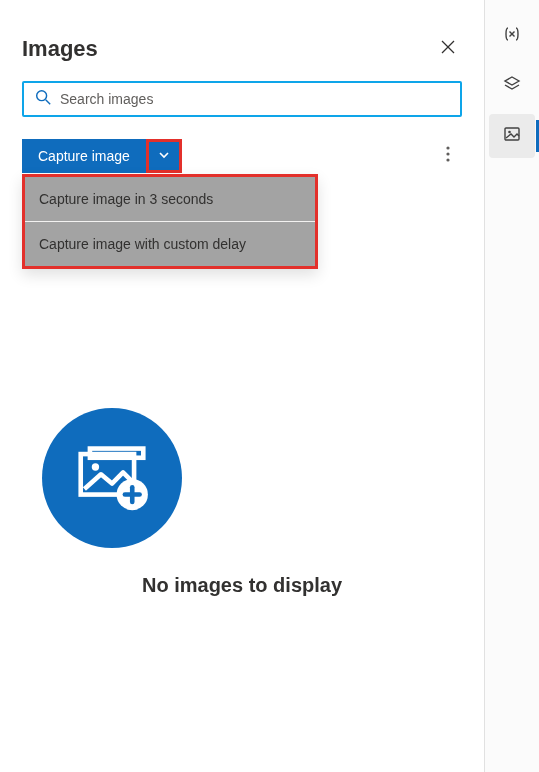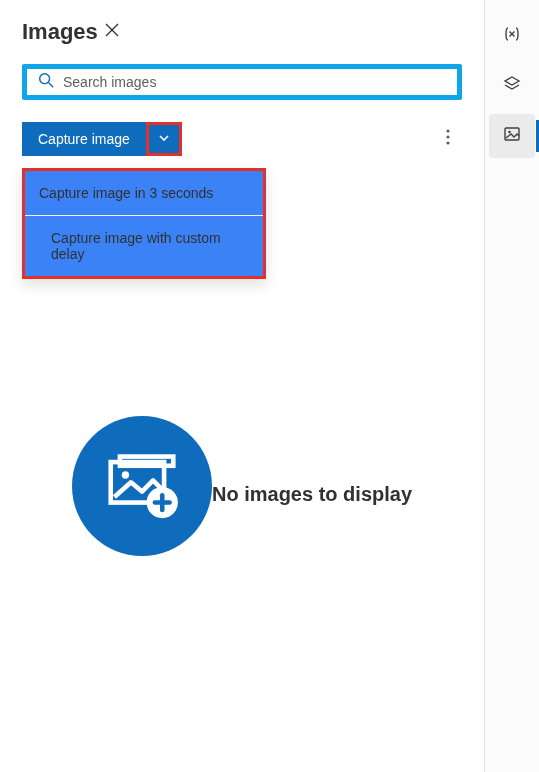--- a/index.html
+++ b/index.html
@@ -19,42 +19,43 @@
       flex: 1;
       border-right: 1px solid #e1e1e1;
       display: flex;
       flex-direction: column;
       padding: 18px 22px 10px 22px;
       position: relative;
     }
     .header {
       display: flex;
       align-items: center;
-      justify-content: flex-start;
+      justify-content: space-between;
       margin-bottom: 18px;
+      margin-top: 17px;
     }
     .header-title {
       font-size: 22px;
       font-weight: 600;
       color: #323130;
     }
     .close-btn {
       width: 28px;
       height: 28px;
       display: flex;
       align-items: center;
       justify-content: center;
       cursor: pointer;
       color: #323130;
     }
     .close-btn svg { width: 14px; height: 14px; }
     .search-box {
       display: flex;
       align-items: center;
-      border: 5px solid #0ea5e9;
+      border: 2px solid #0ea5e9;
       border-radius: 2px;
       height: 36px;
       padding: 0 10px;
       margin-bottom: 22px;
       background: #fff;
     }
     .search-box svg {
       width: 18px;
       height: 18px;
       color: #0f6cbd;
@@ -111,41 +112,40 @@
       height: 28px;
       display: flex;
       align-items: center;
       justify-content: center;
       cursor: pointer;
       color: #605e5c;
     }
     .more-btn svg { width: 4px; height: 16px; }
     .dropdown {
       position: absolute;
-      top: 168px;
+      top: 174px;
       left: 22px;
-      width: 244px;
-      background: #3b82f6;
+      width: 296px;
+      background: #a3a3a3;
       border: 3px solid #e3302b;
       box-shadow: 0 6px 14px rgba(0,0,0,0.12);
       z-index: 10;
     }
     .dropdown-item {
       padding: 14px 14px;
       font-size: 14px;
       color: #323130;
       cursor: pointer;
       border-bottom: 1px solid #f3f2f1;
     }
-    .dropdown-item:last-child { border-bottom: none; margin-left: 12px; }
+    .dropdown-item:last-child { border-bottom: none; }
     .empty-state {
       flex: 1;
       display: flex;
-      flex-direction: row;
-      align-items: center;
+      flex-direction: column;
       justify-content: center;
       text-align: center;
       padding: 0 20px;
       margin-top: 80px;
     }
     .empty-icon {
       width: 140px;
       height: 140px;
       background: #0f6cbd;
       border-radius: 50%;

